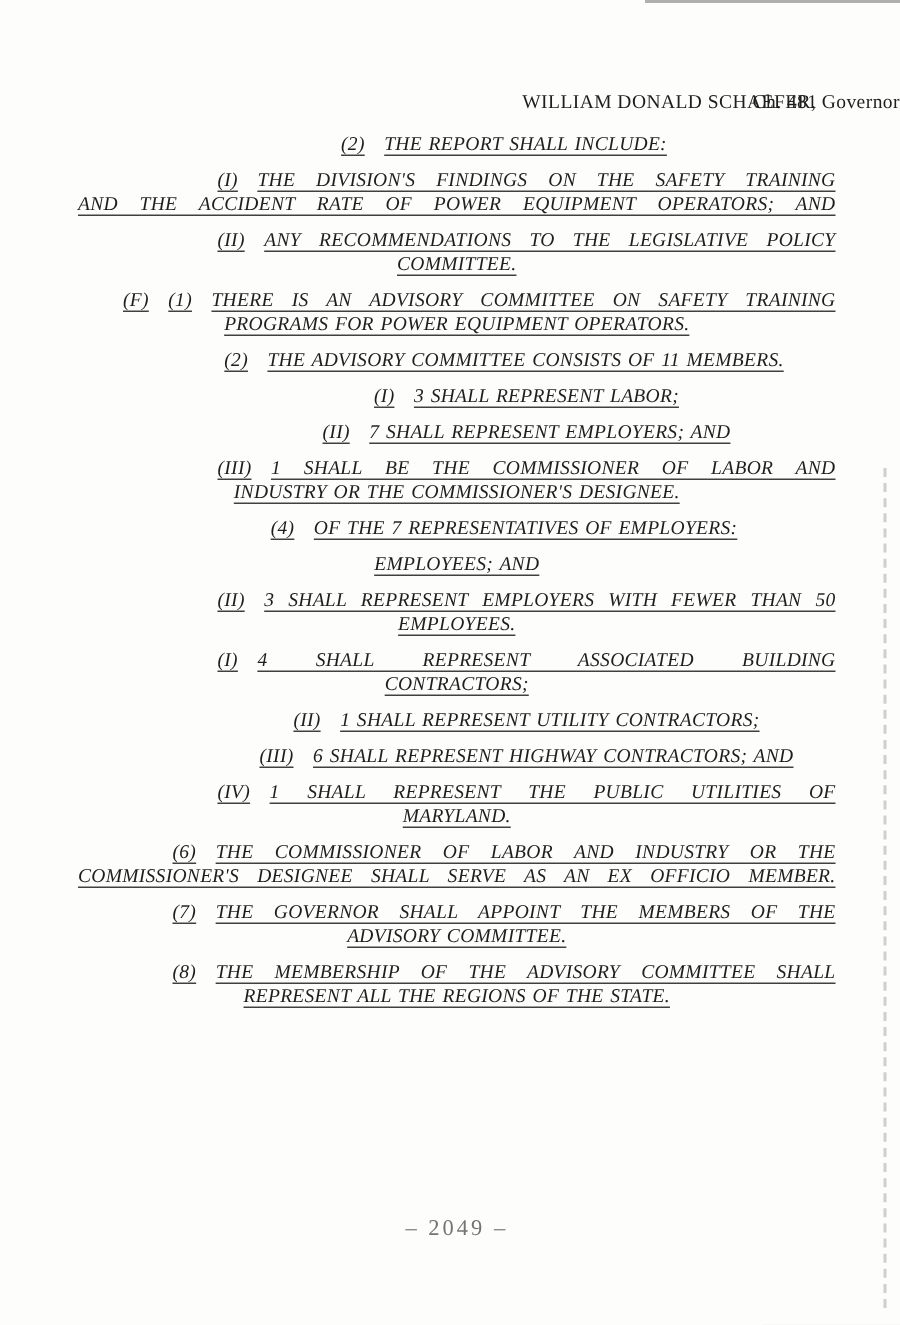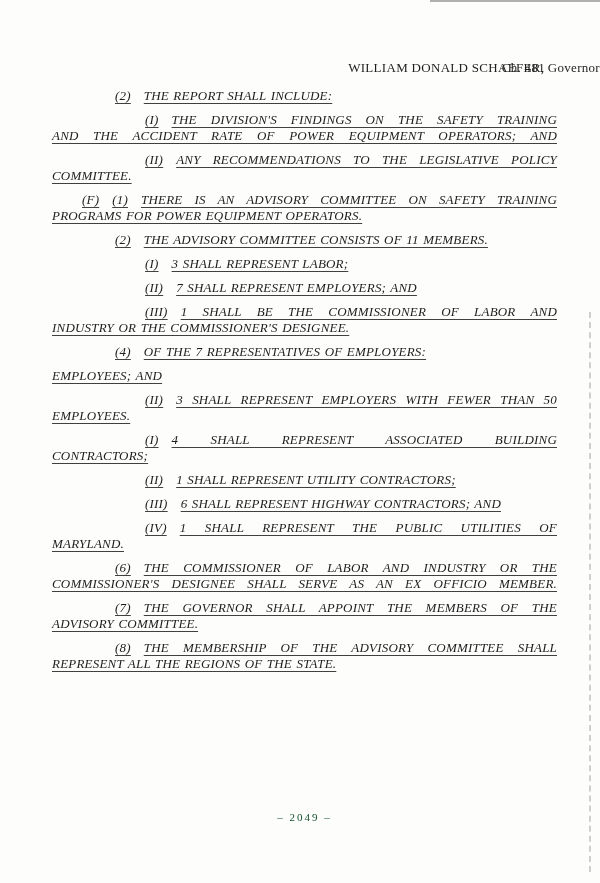--- a/index.html
+++ b/index.html
@@ -50,21 +50,21 @@
     top: 88px; left: 52px;
     width: 505px;
   }
   .para { margin: 0 0 8px 0; }
   .line {
     font-style: italic;
     font-size: 13px;
     line-height: 16px;
     height: 16px;
     letter-spacing: 0.2px;
-    text-align: left;
+    text-align: center;
     word-spacing: 1px;
   }
   .line.just {
     text-align: justify;
     text-align-last: justify;
   }
   .u {
     text-decoration: underline;
     text-decoration-thickness: 1px;
     text-underline-offset: 3px;
@@ -74,23 +74,23 @@
   .ind-a { text-indent: 30px; }
   .ind-b { text-indent: 63px; }
   .ind-c { text-indent: 93px; }
 
   
   .footer {
     position: absolute;
     top: 811px; left: 52px;
     width: 505px;
     text-align: center;
-    font-size: 11px;
+    font-size: 15px;
     letter-spacing: 2px;
-    color: #14532d;
+    color: #737373;
   }
 </style>
 </head>
 <body>
 
 <div class="page">
 
   <div class="artifact-top-line"></div>
   <div class="artifact-edge-dashes"></div>
 

